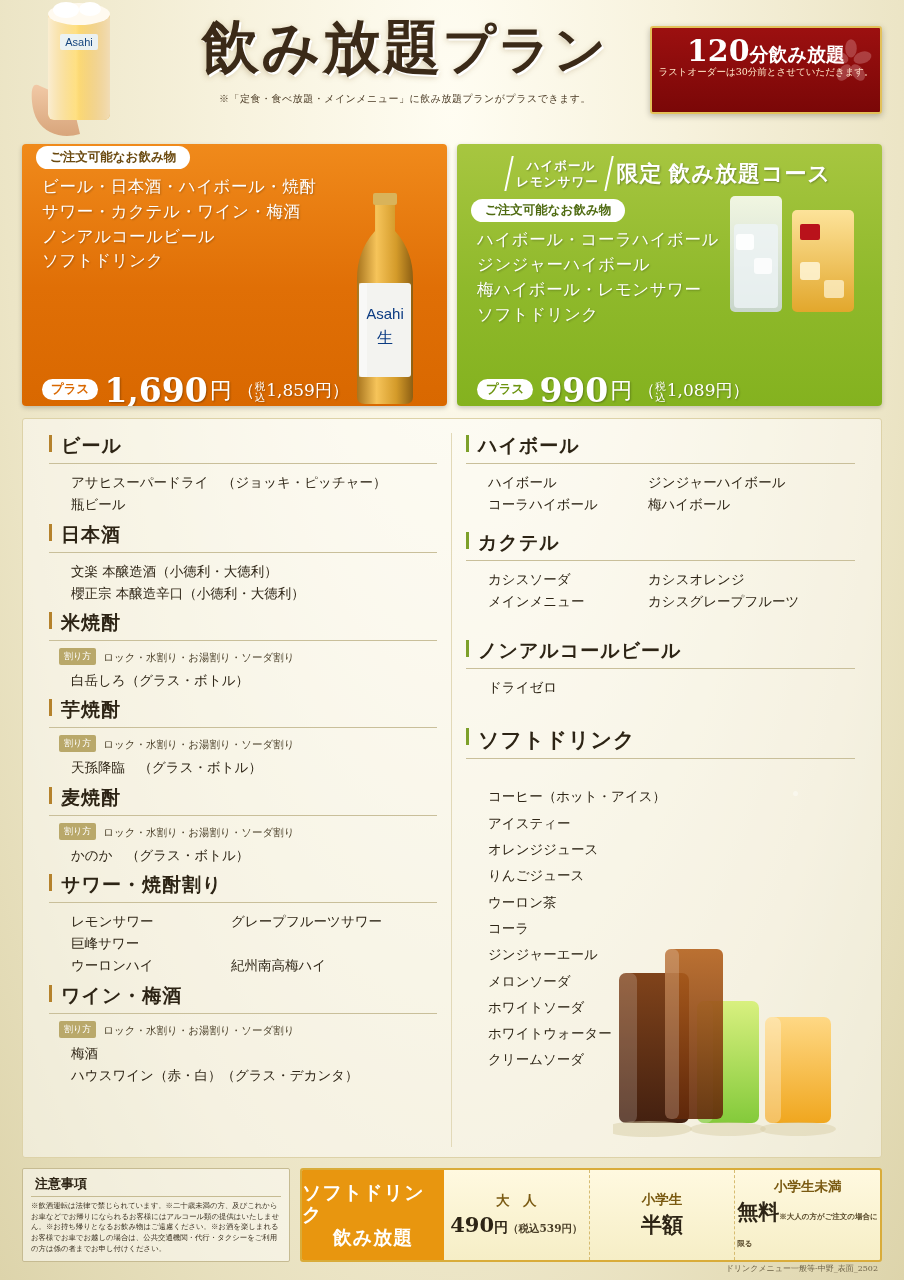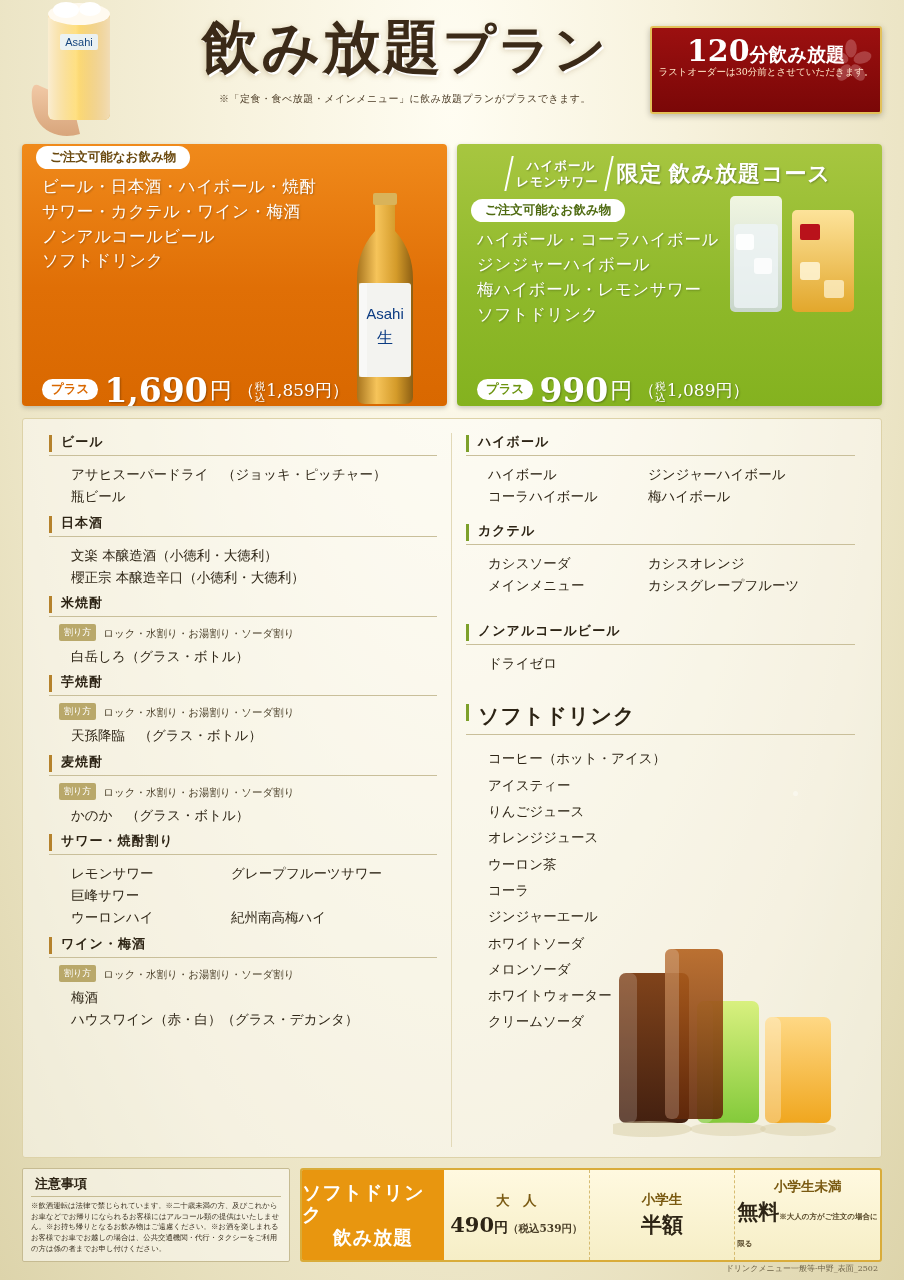--- a/index.html
+++ b/index.html
@@ -102,21 +102,21 @@
   
   .menu-box{
     margin:12px 22px 0; background: rgba(255,255,255,.48);
     border:1px solid #ddd2a8; border-radius:3px; display:flex; padding:14px 12px 10px;
     height:740px; position:relative;
   }
   .col{ width:50%; padding:0 14px; position:relative; }
   .col.left{ border-right:1px solid #e2d9b8; }
   .sec{ margin-bottom:6px; }
   .sec-title{
-    font-size:13px; color:#2d2415; font-weight:700; letter-spacing:1px;
+    font-size:19px; color:#2d2415; font-weight:700; letter-spacing:1px;
     border-bottom:1px solid #c9bf9a; padding:0 0 4px 12px; position:relative; margin-bottom:7px;
   }
   .sec-title::before{
     content:""; position:absolute; left:0; top:2px; width:3px; height:17px;
     background:#b5822c;
   }
   .sec.green .sec-title::before{ background:#7da02a; }
   .items{ padding-left:22px; font-size:13.5px; color:#2f2617; line-height:1.65; }
   .items .row{ display:flex; }
   .items .row .c1{ min-width:160px; }
@@ -402,30 +402,30 @@
 
       <div class="sec green" style="margin-top:26px;">
         <div class="sec-title">ノンアルコールビール</div>
         <div class="items">
           <div>ドライゼロ</div>
         </div>
       </div>
 
       <div class="sec green" style="margin-top:28px;">
         <div class="sec-title" style="font-size:21px;">ソフトドリンク</div>
-        <div class="soft-list" style="margin-top:10px;">
+        <div class="soft-list" style="margin-top:24px;">
           <div>コーヒー（ホット・アイス）</div>
           <div>アイスティー</div>
+          <div>オレンジジュース</div>
           <div>りんごジュース</div>
-          <div>オレンジジュース</div>
           <div>ウーロン茶</div>
           <div>コーラ</div>
           <div>ジンジャーエール</div>
+          <div>メロンソーダ</div>
           <div>ホワイトソーダ</div>
-          <div>メロンソーダ</div>
           <div>ホワイトウォーター</div>
           <div>クリームソーダ</div>
         </div>
       </div>
 
       <svg class="drinks-photo" viewBox="0 0 250 200">
         <defs>
           <linearGradient id="cola" x1="0" y1="0" x2="0" y2="1">
             <stop offset="0%" stop-color="#7a3a10"></stop>
               <stop offset="100%" stop-color="#3a1505"></stop>

